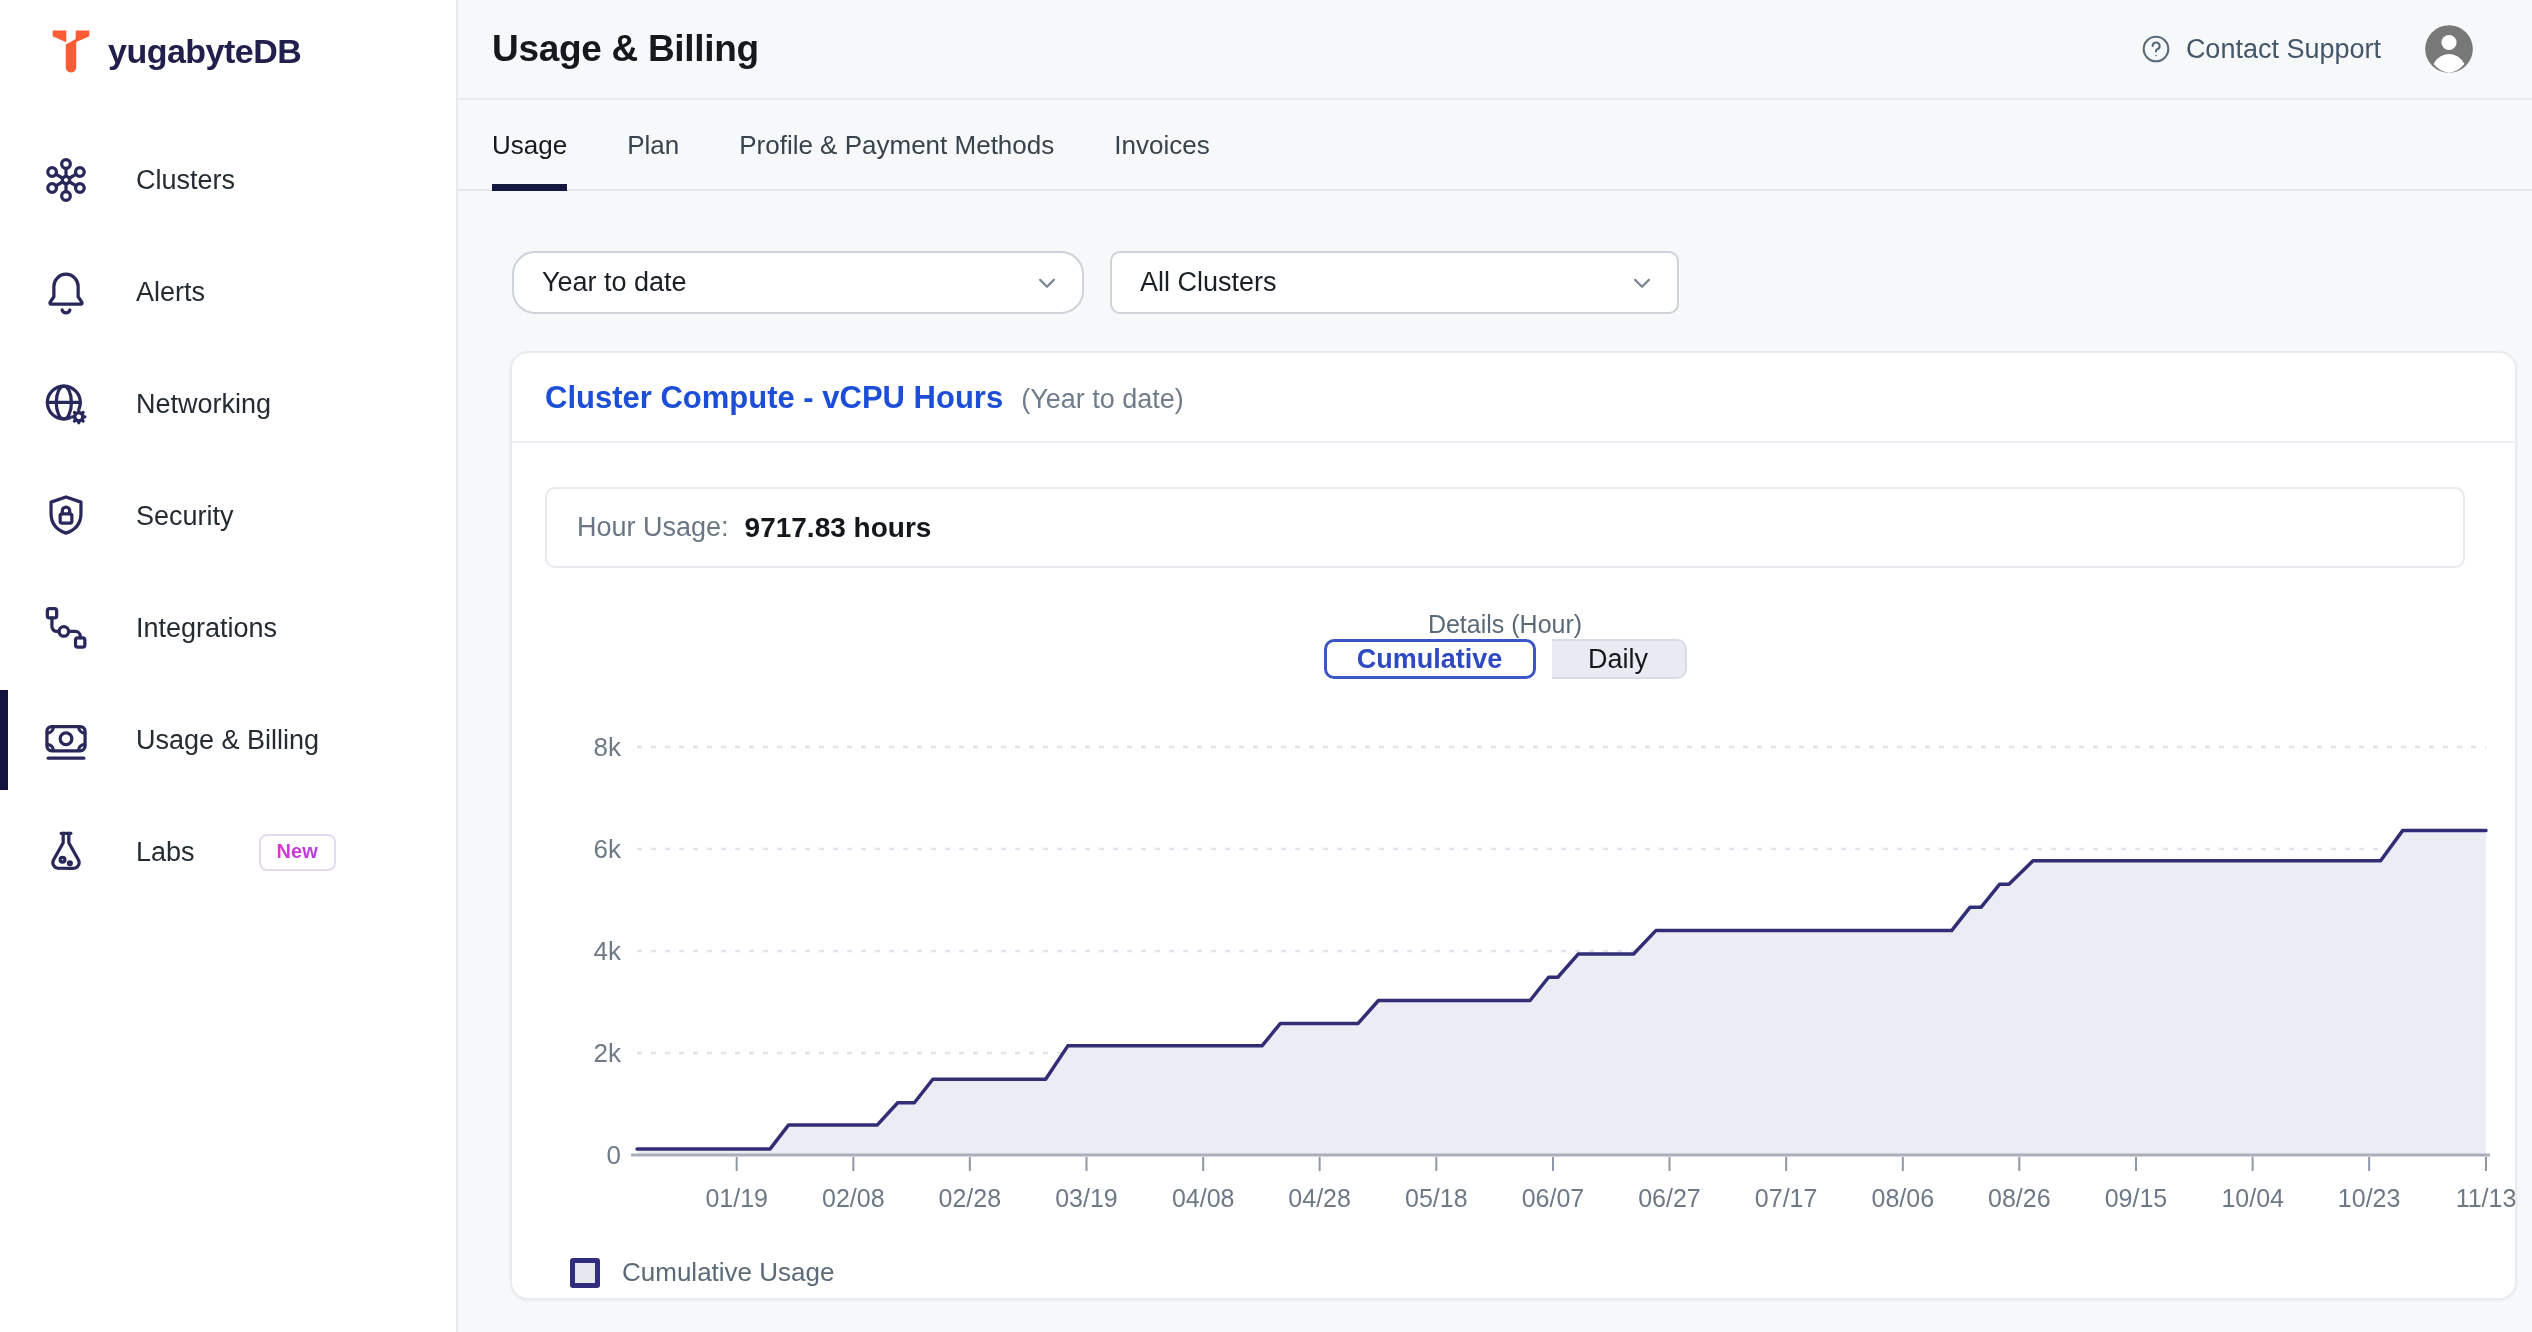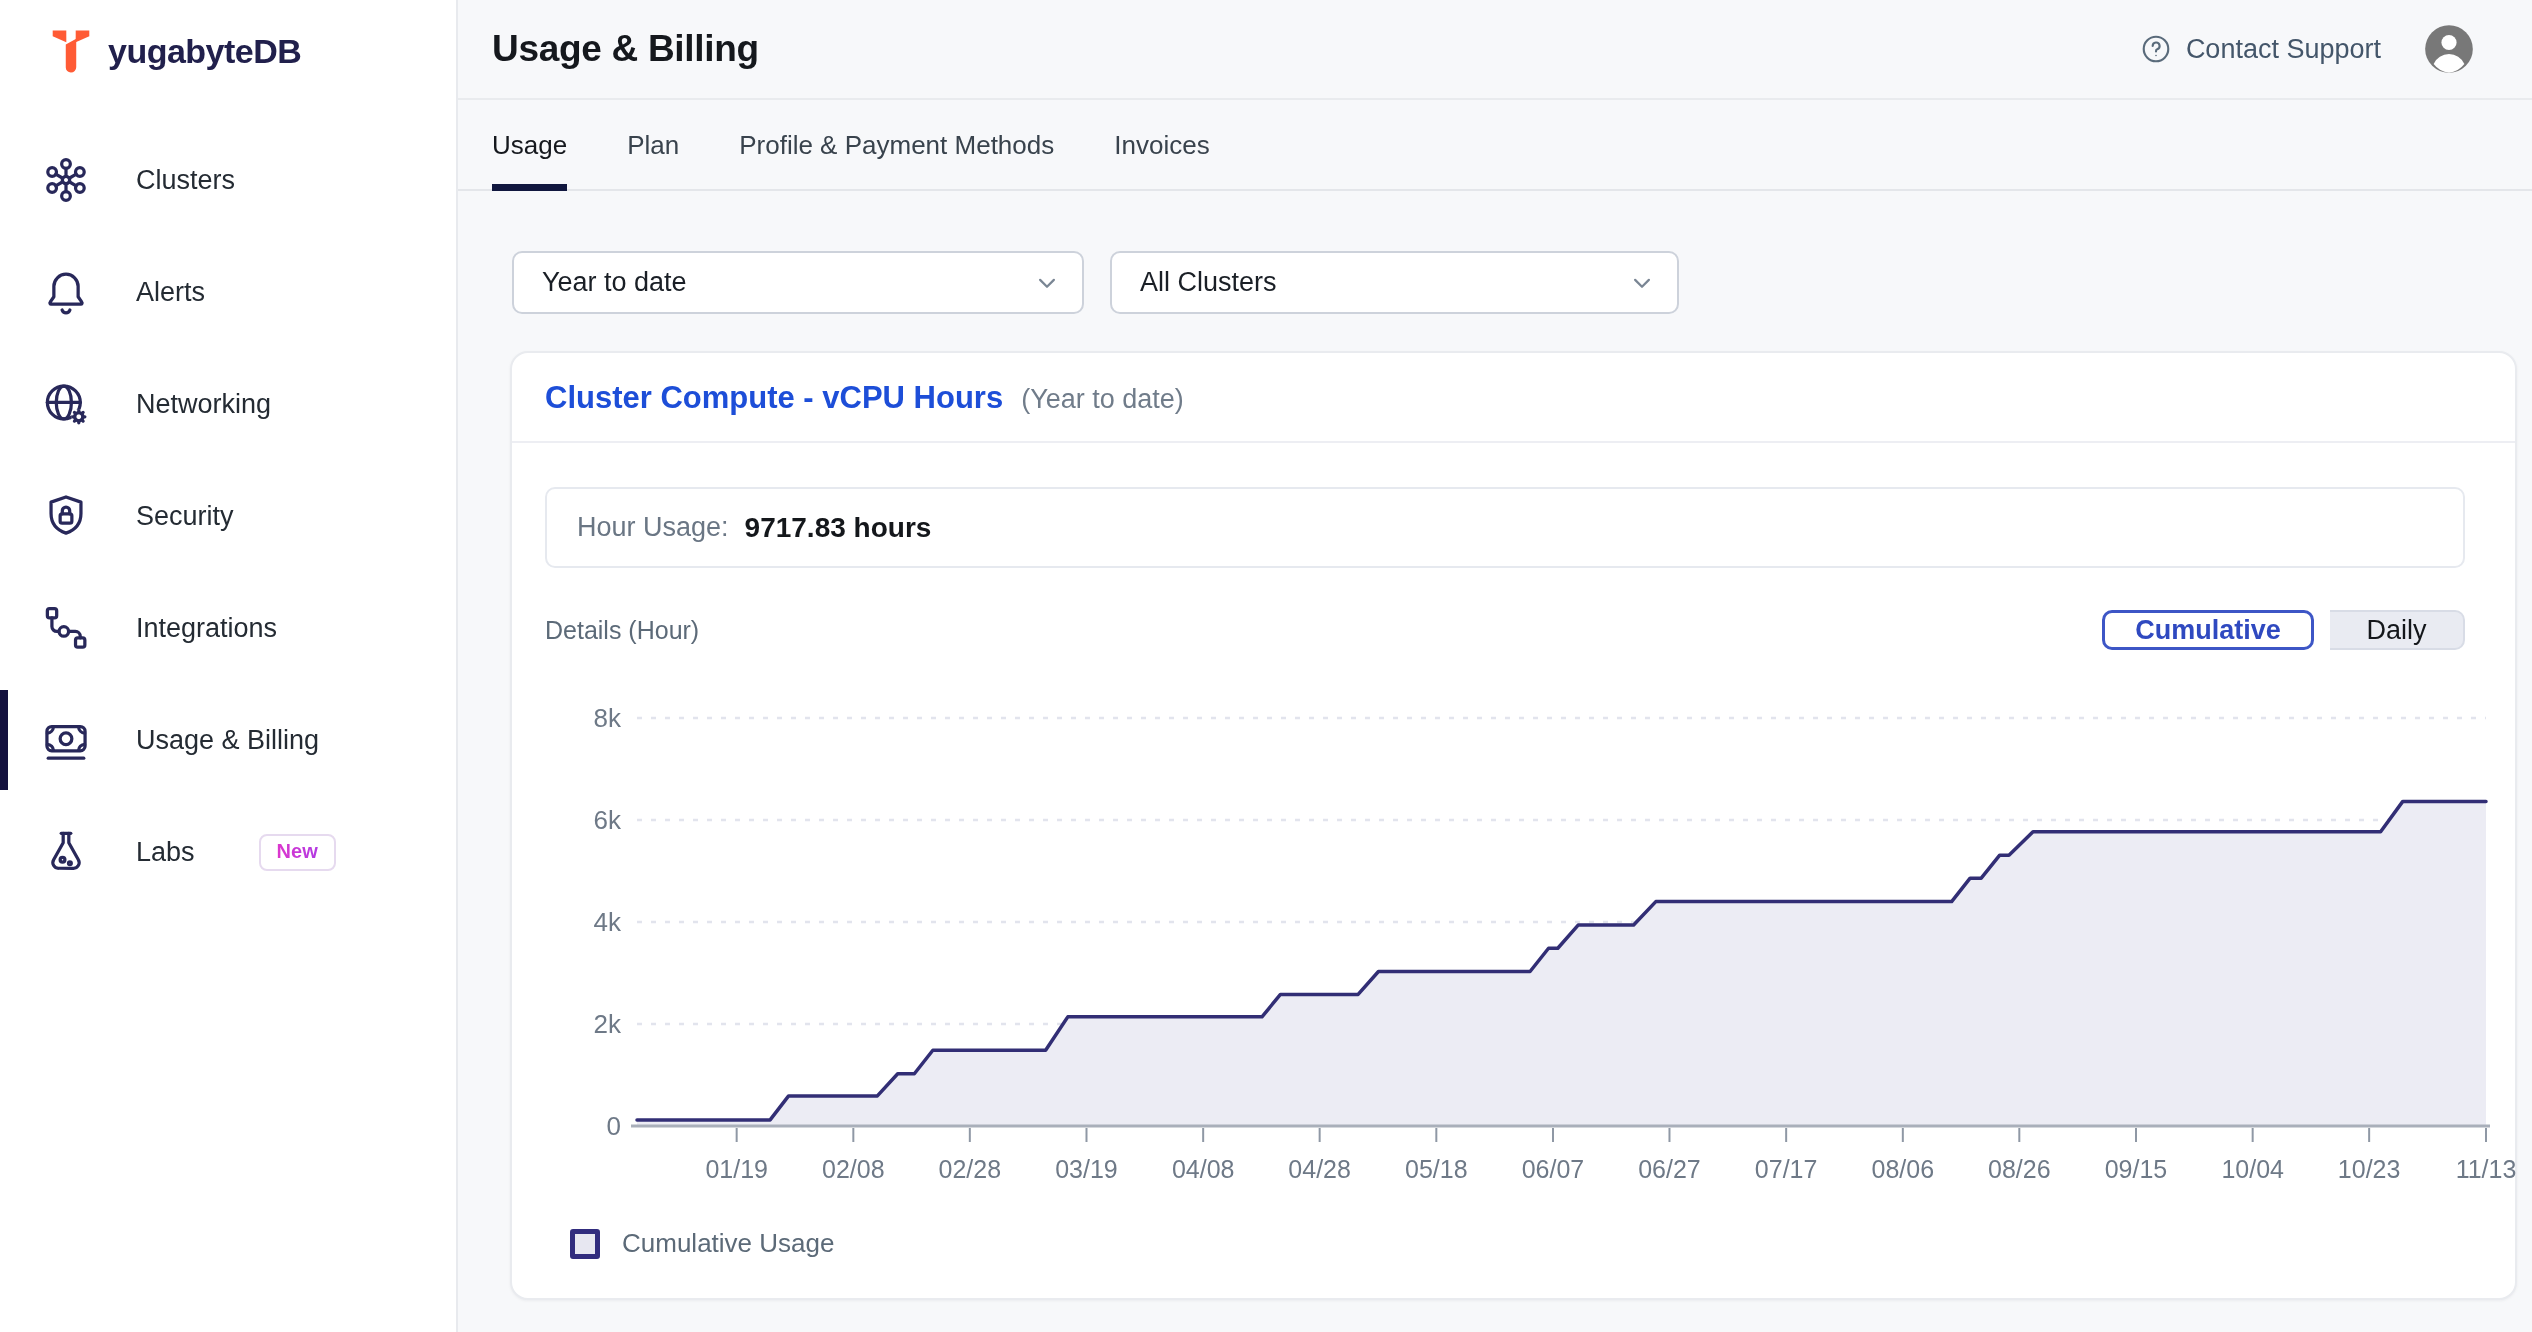--- a/index.html
+++ b/index.html
@@ -56,21 +56,21 @@
   .tab.active::after {
     content:""; position:absolute; left:0; right:0; bottom:-2px; height:7px; background:#11173F;
   }
 
   .filters { display:flex; gap:26px; margin:60px 0 0 54px; }
   .dropdown {
     height:63px; background:#fff; border:2px solid #CDD2DB; border-radius:10px;
     display:flex; align-items:center; justify-content:space-between;
     padding:0 20px 0 28px; font-size:27px; color:#1A1F26; cursor:pointer;
   }
-  .dropdown.dd-period { width:572px; }
+  .dropdown.dd-period { width:572px;border-radius:23px; }
   .dropdown.dd-cluster { width:569px; }
   .dropdown svg { width:30px; height:30px; color:#7A8694; }
 
   
   .card {
     margin:37px 0 0 52px; width:2007px; height:949px;
     background:#fff; border:2px solid #E9EBEF; border-radius:18px;
     box-shadow:0 1px 3px rgba(16,24,40,.05);
   }
   .card-header {
@@ -80,21 +80,21 @@
   .card-title { font-size:31px; font-weight:700; color:#1d4ed8; }
   .card-subtitle { font-size:27px; color:#707C8A; }
   .total-box {
     margin:44px 50px 0 33px; height:81px;
     border:2px solid #E6E9EF; border-radius:10px;
     display:flex; align-items:center; gap:16px; padding:0 30px;
   }
   .total-label { font-size:27px; color:#6A7684; }
   .total-value { font-size:28px; font-weight:700; color:#14171B; }
   .details-row {
-    margin:42px 50px 0 33px; display:flex; justify-content:space-between; align-items:center;
+    margin:42px 50px 0 33px; display:flex; justify-content:space-between; align-items:center;flex-direction:column;
   }
   .details-label { font-size:25px; color:#5C6A78; }
   .toggle { display:flex; height:40px;gap:24px; }
   .toggle-btn { display:flex; align-items:center; justify-content:center; cursor:pointer; font-size:27px; }
   .toggle-btn.active {
     width:212px; border:3px solid #3D56C6; border-radius:10px; background:#fff;
     color:#2F49C0; font-weight:700; z-index:1;
   }
   .toggle-btn.inactive {
     width:135px; margin-left:-8px; border:2px solid #D8DCE6; border-left:none;

